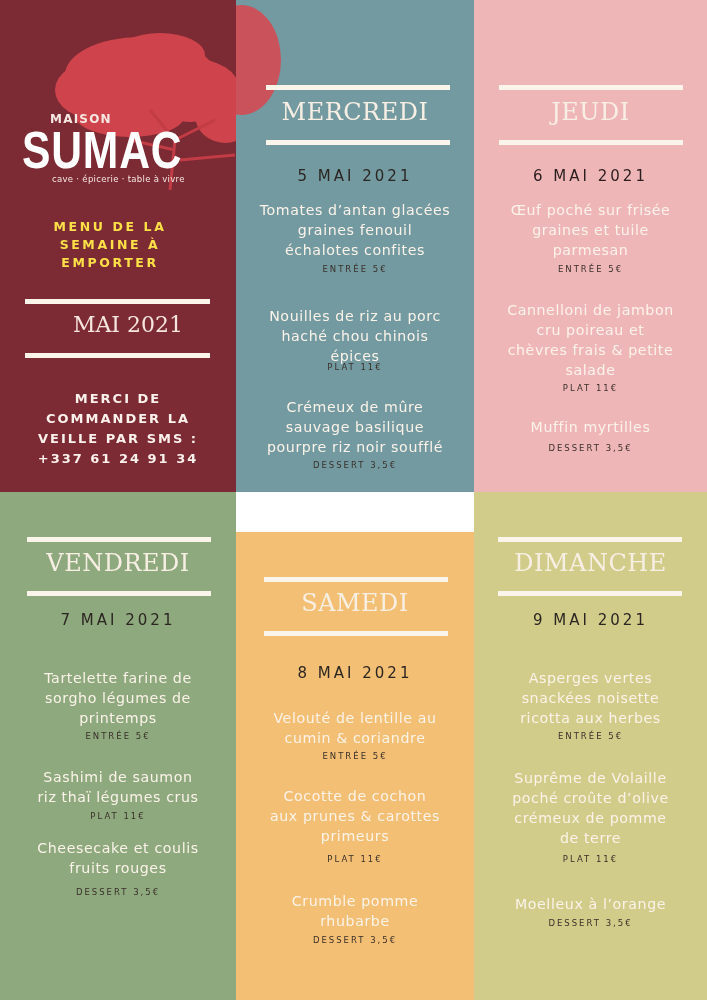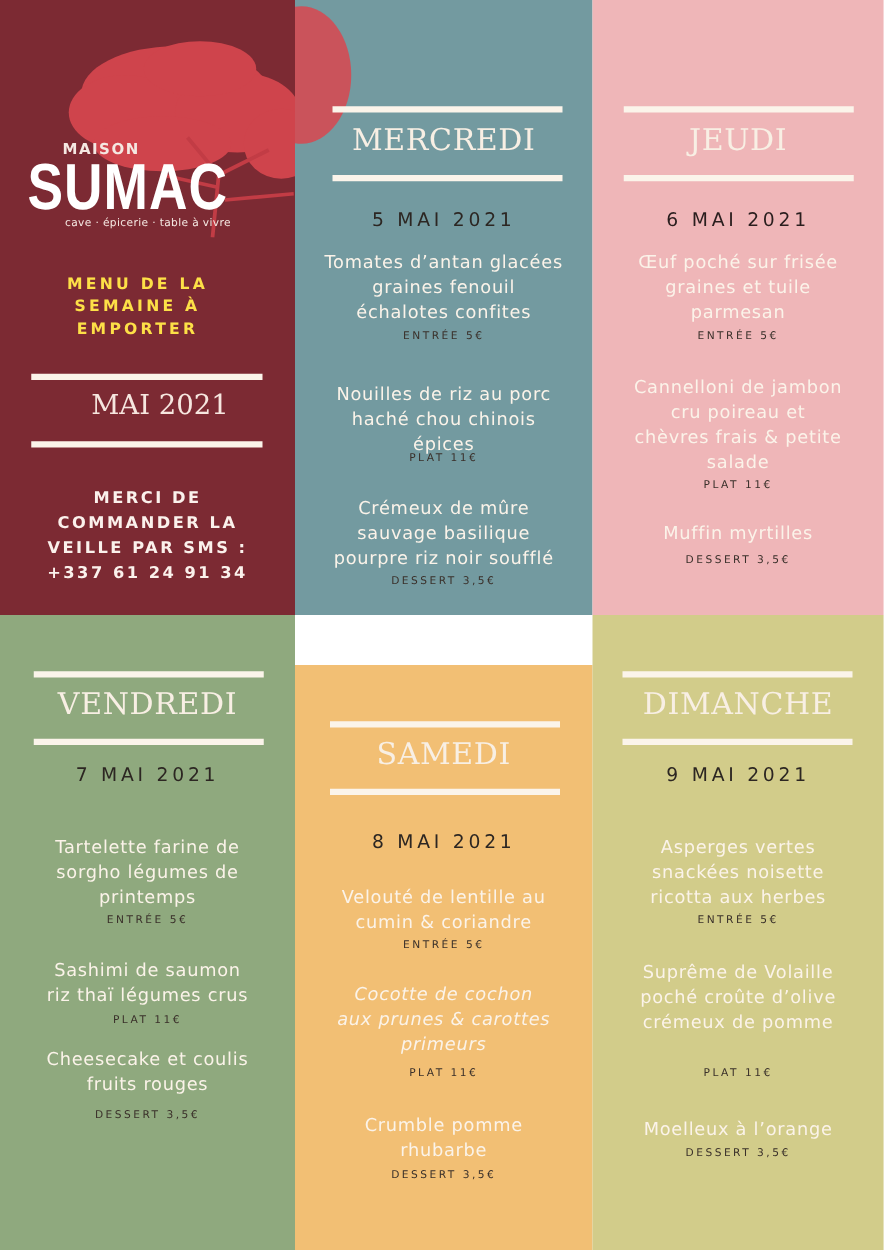--- a/index.html
+++ b/index.html
@@ -155,21 +155,21 @@
   <div class="day-title" style="top:57px;">SAMEDI</div>
   <div class="rule" style="left:28px; width:184px; top:99px;"></div>
   <div class="date" style="top:132px;">8 MAI 2021</div>
 
   <div class="dish" style="top:176px;">
     <div>Velouté de lentille au</div>
       <div>cumin &amp; coriandre</div>
   </div>
   <div class="price" style="top:219px;">ENTRÉE 5€</div>
 
-  <div class="dish" style="top:254px;font-style:italic;">
+  <div class="dish" style="top:254px;">
     <div>Cocotte de cochon</div>
       <div>aux prunes &amp; carottes</div>
       <div>primeurs</div>
   </div>
   <div class="price" style="top:322px;">PLAT 11€</div>
 
   <div class="dish" style="top:359px;">
     <div>Crumble pomme</div>
       <div>rhubarbe</div>
   </div>
@@ -186,20 +186,21 @@
     <div>Asperges vertes</div>
       <div>snackées noisette</div>
       <div>ricotta aux herbes</div>
   </div>
   <div class="price" style="top:239px;">ENTRÉE 5€</div>
 
   <div class="dish" style="top:276px;">
     <div>Suprême de Volaille</div>
       <div>poché croûte d’olive</div>
       <div>crémeux de pomme</div>
+      <div>de terre</div>
   </div>
   <div class="price" style="top:362px;">PLAT 11€</div>
 
   <div class="dish" style="top:402px;">
     <div>Moelleux à l’orange</div>
   </div>
   <div class="price" style="top:426px;">DESSERT 3,5€</div>
 </div>
 
 </body></html>

